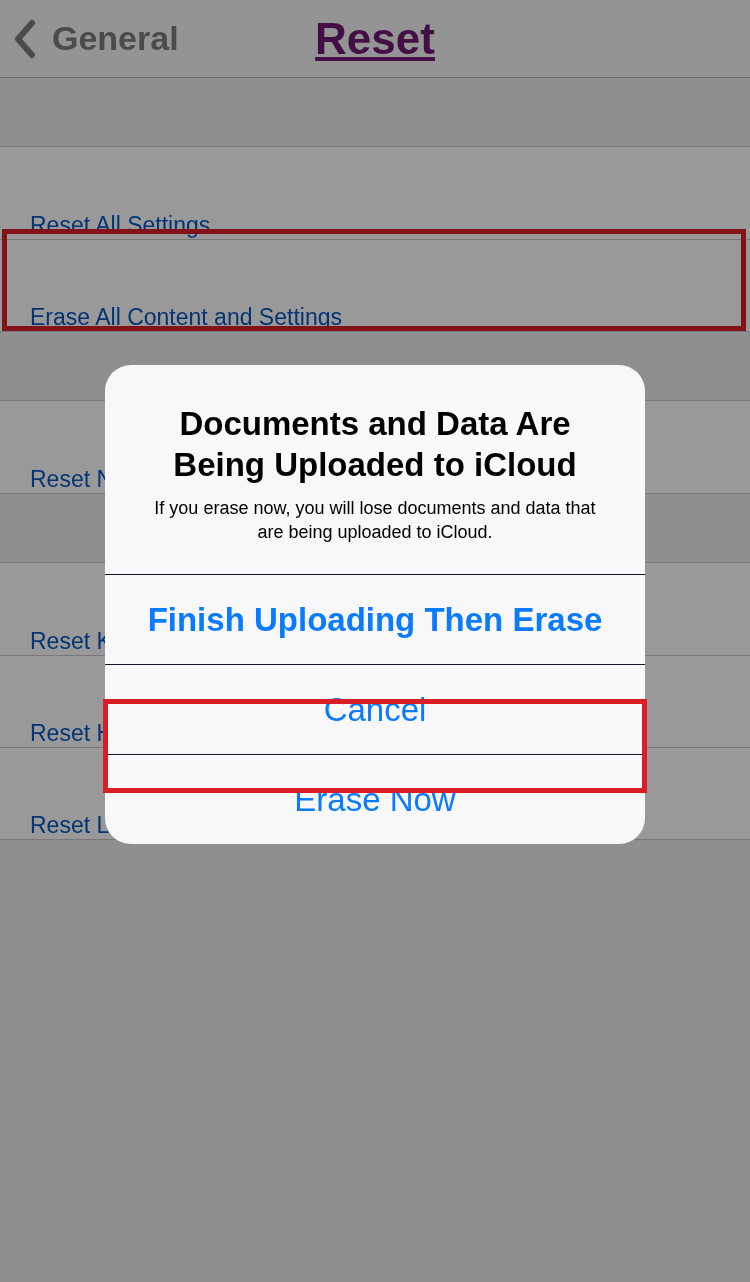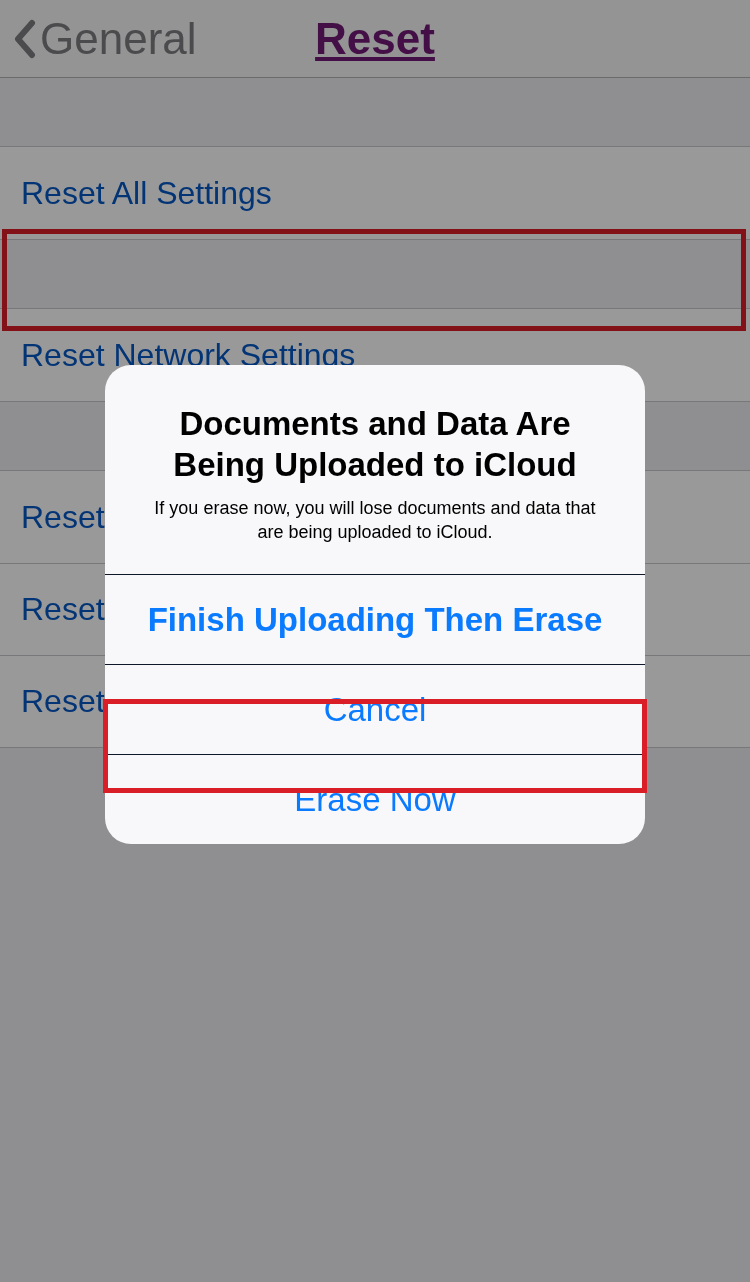--- a/index.html
+++ b/index.html
@@ -28,38 +28,39 @@
     }
     .back-group {
       position: absolute;
       left: 12px;
       display: flex;
       align-items: center;
       gap: 4px;
     }
     .back-icon svg { display: block; }
     .back-label {
-      font-size: 44px;
-      font-weight: 400;
+      font-size: 34px;
+      font-weight: 700;
       color: #7d7d82;
+      margin-left: 12px;
     }
 
     
     .spacer { height: 68px; background: #efeff4; }
     .group {
       background: #ffffff;
       border-top: 1px solid #c8c7cc;
       border-bottom: 1px solid #c8c7cc;
     }
     .row {
       height: 92px;
       display: flex;
-      align-items: center;
-      padding: 0 21px;
-      font-size: 32px;
+      align-items: flex-end;
+      padding: 0 30px;
+      font-size: 23px;
       color: #0658c3;
     }
     .row + .row { border-top: 1px solid #c8c7cc; }
 
     
     .highlight-row {
       position: absolute;
       border: 5px solid #da1e28;
       pointer-events: none;
       z-index: 5;
@@ -136,20 +137,23 @@
     <span class="back-label">General</span>
   </div>
   <div class="header-title">Reset</div>
 </div>
 
 <div class="spacer"></div>
 <div class="group">
   <div class="row">
     <span>Reset All Settings</span>
   </div>
+  <div class="row" id="erase-row">
+    <span>Erase All Content and Settings</span>
+  </div>
 </div>
 
 <div class="spacer"></div>
 <div class="group">
   <div class="row">
     <span>Reset Network Settings</span>
   </div>
 </div>
 
 <div class="spacer"></div>

